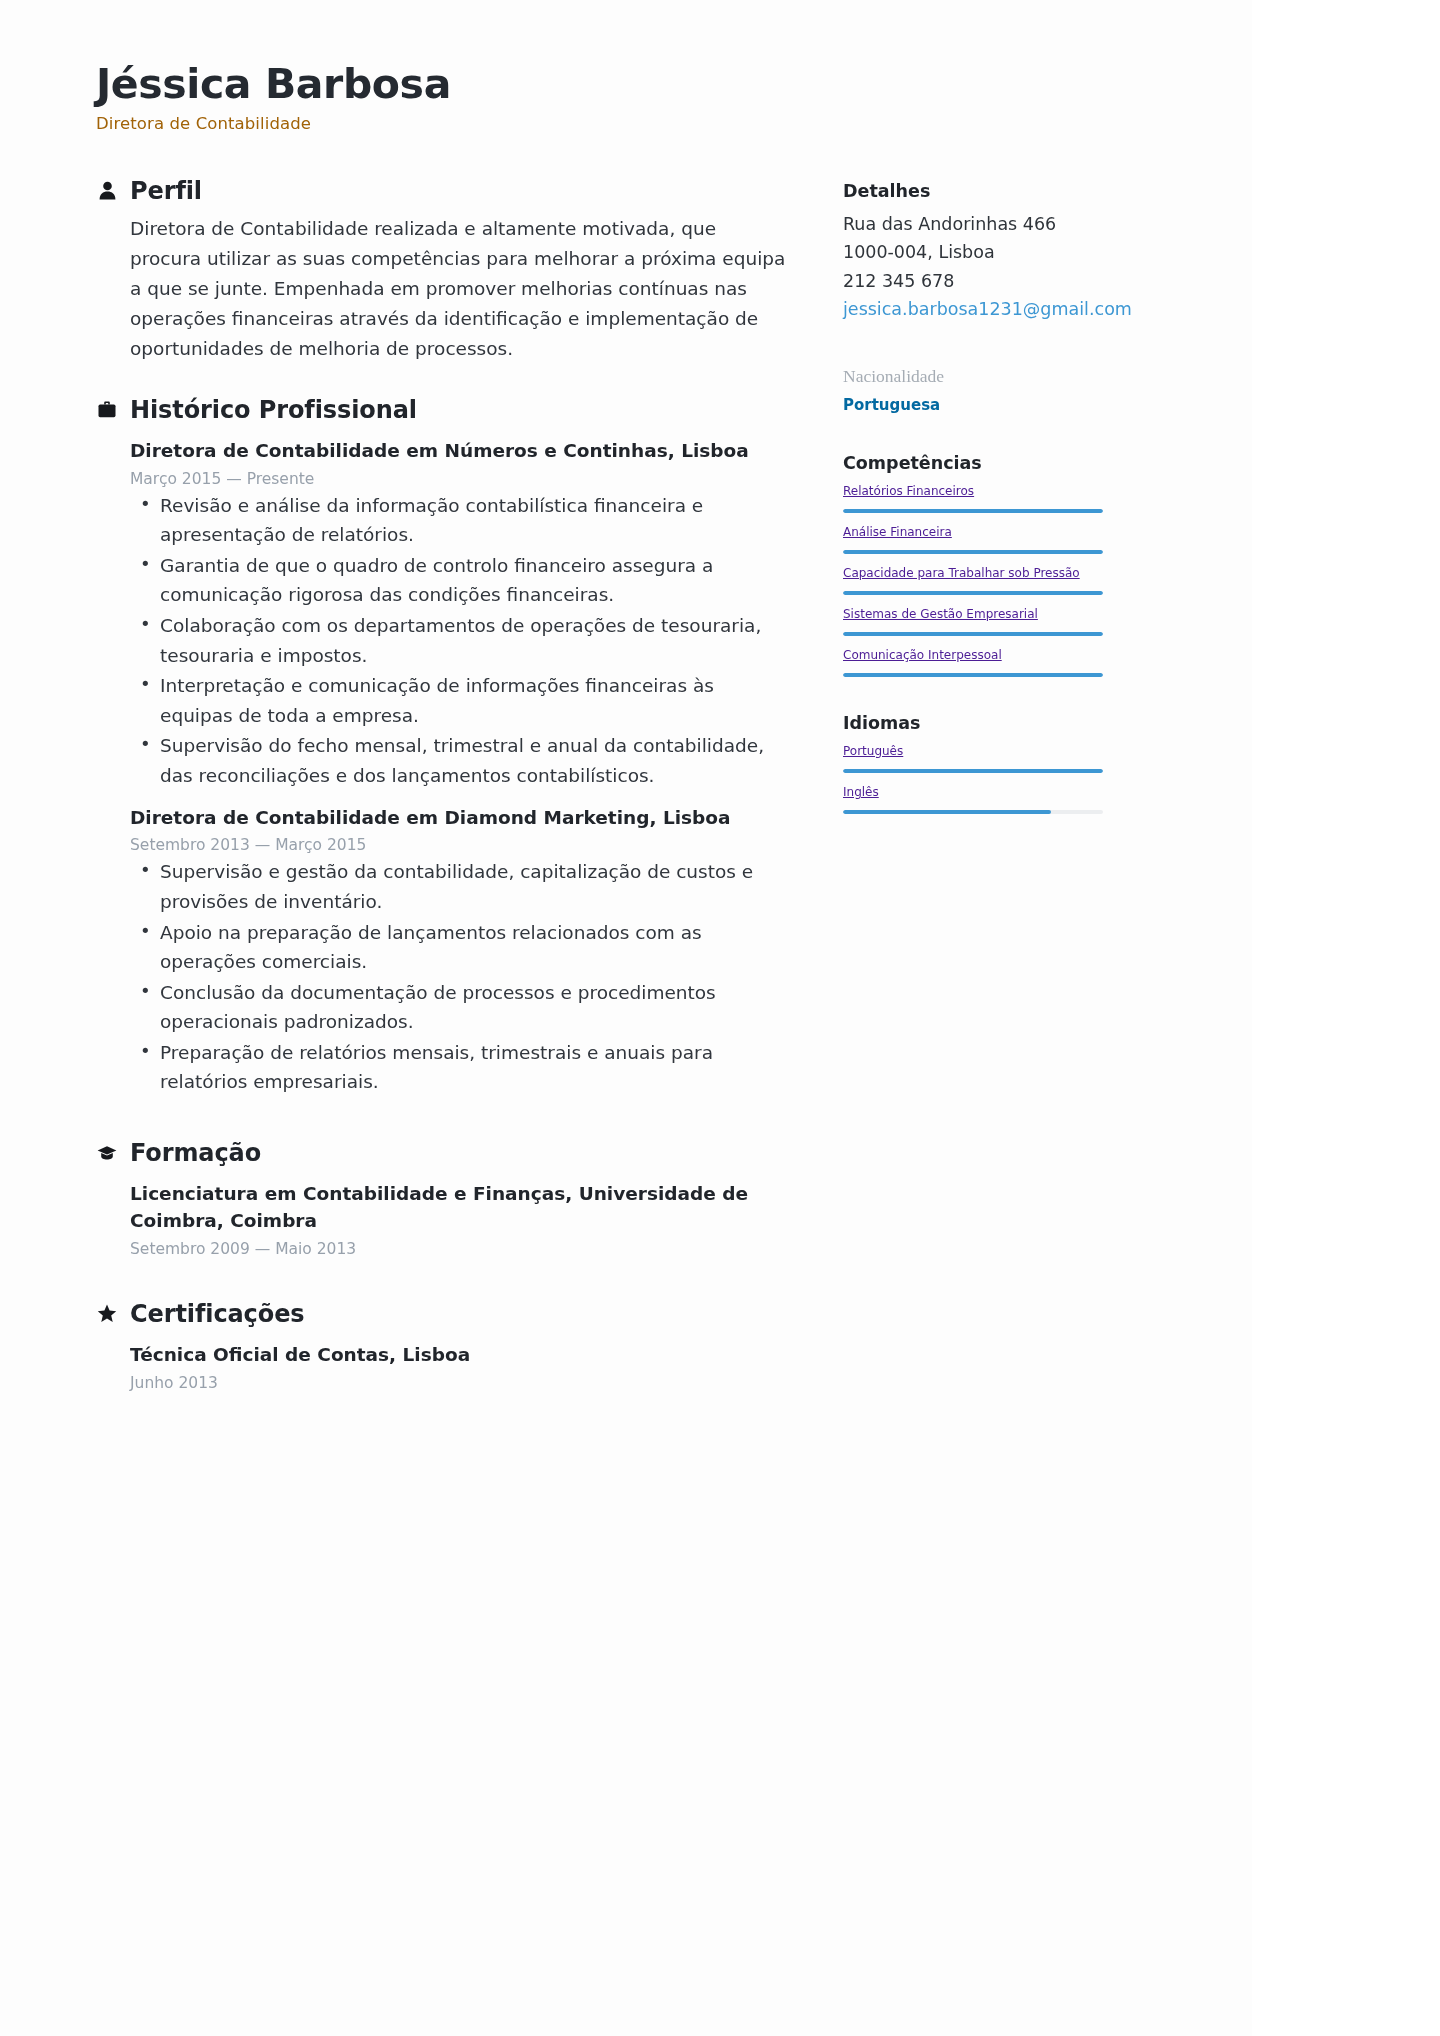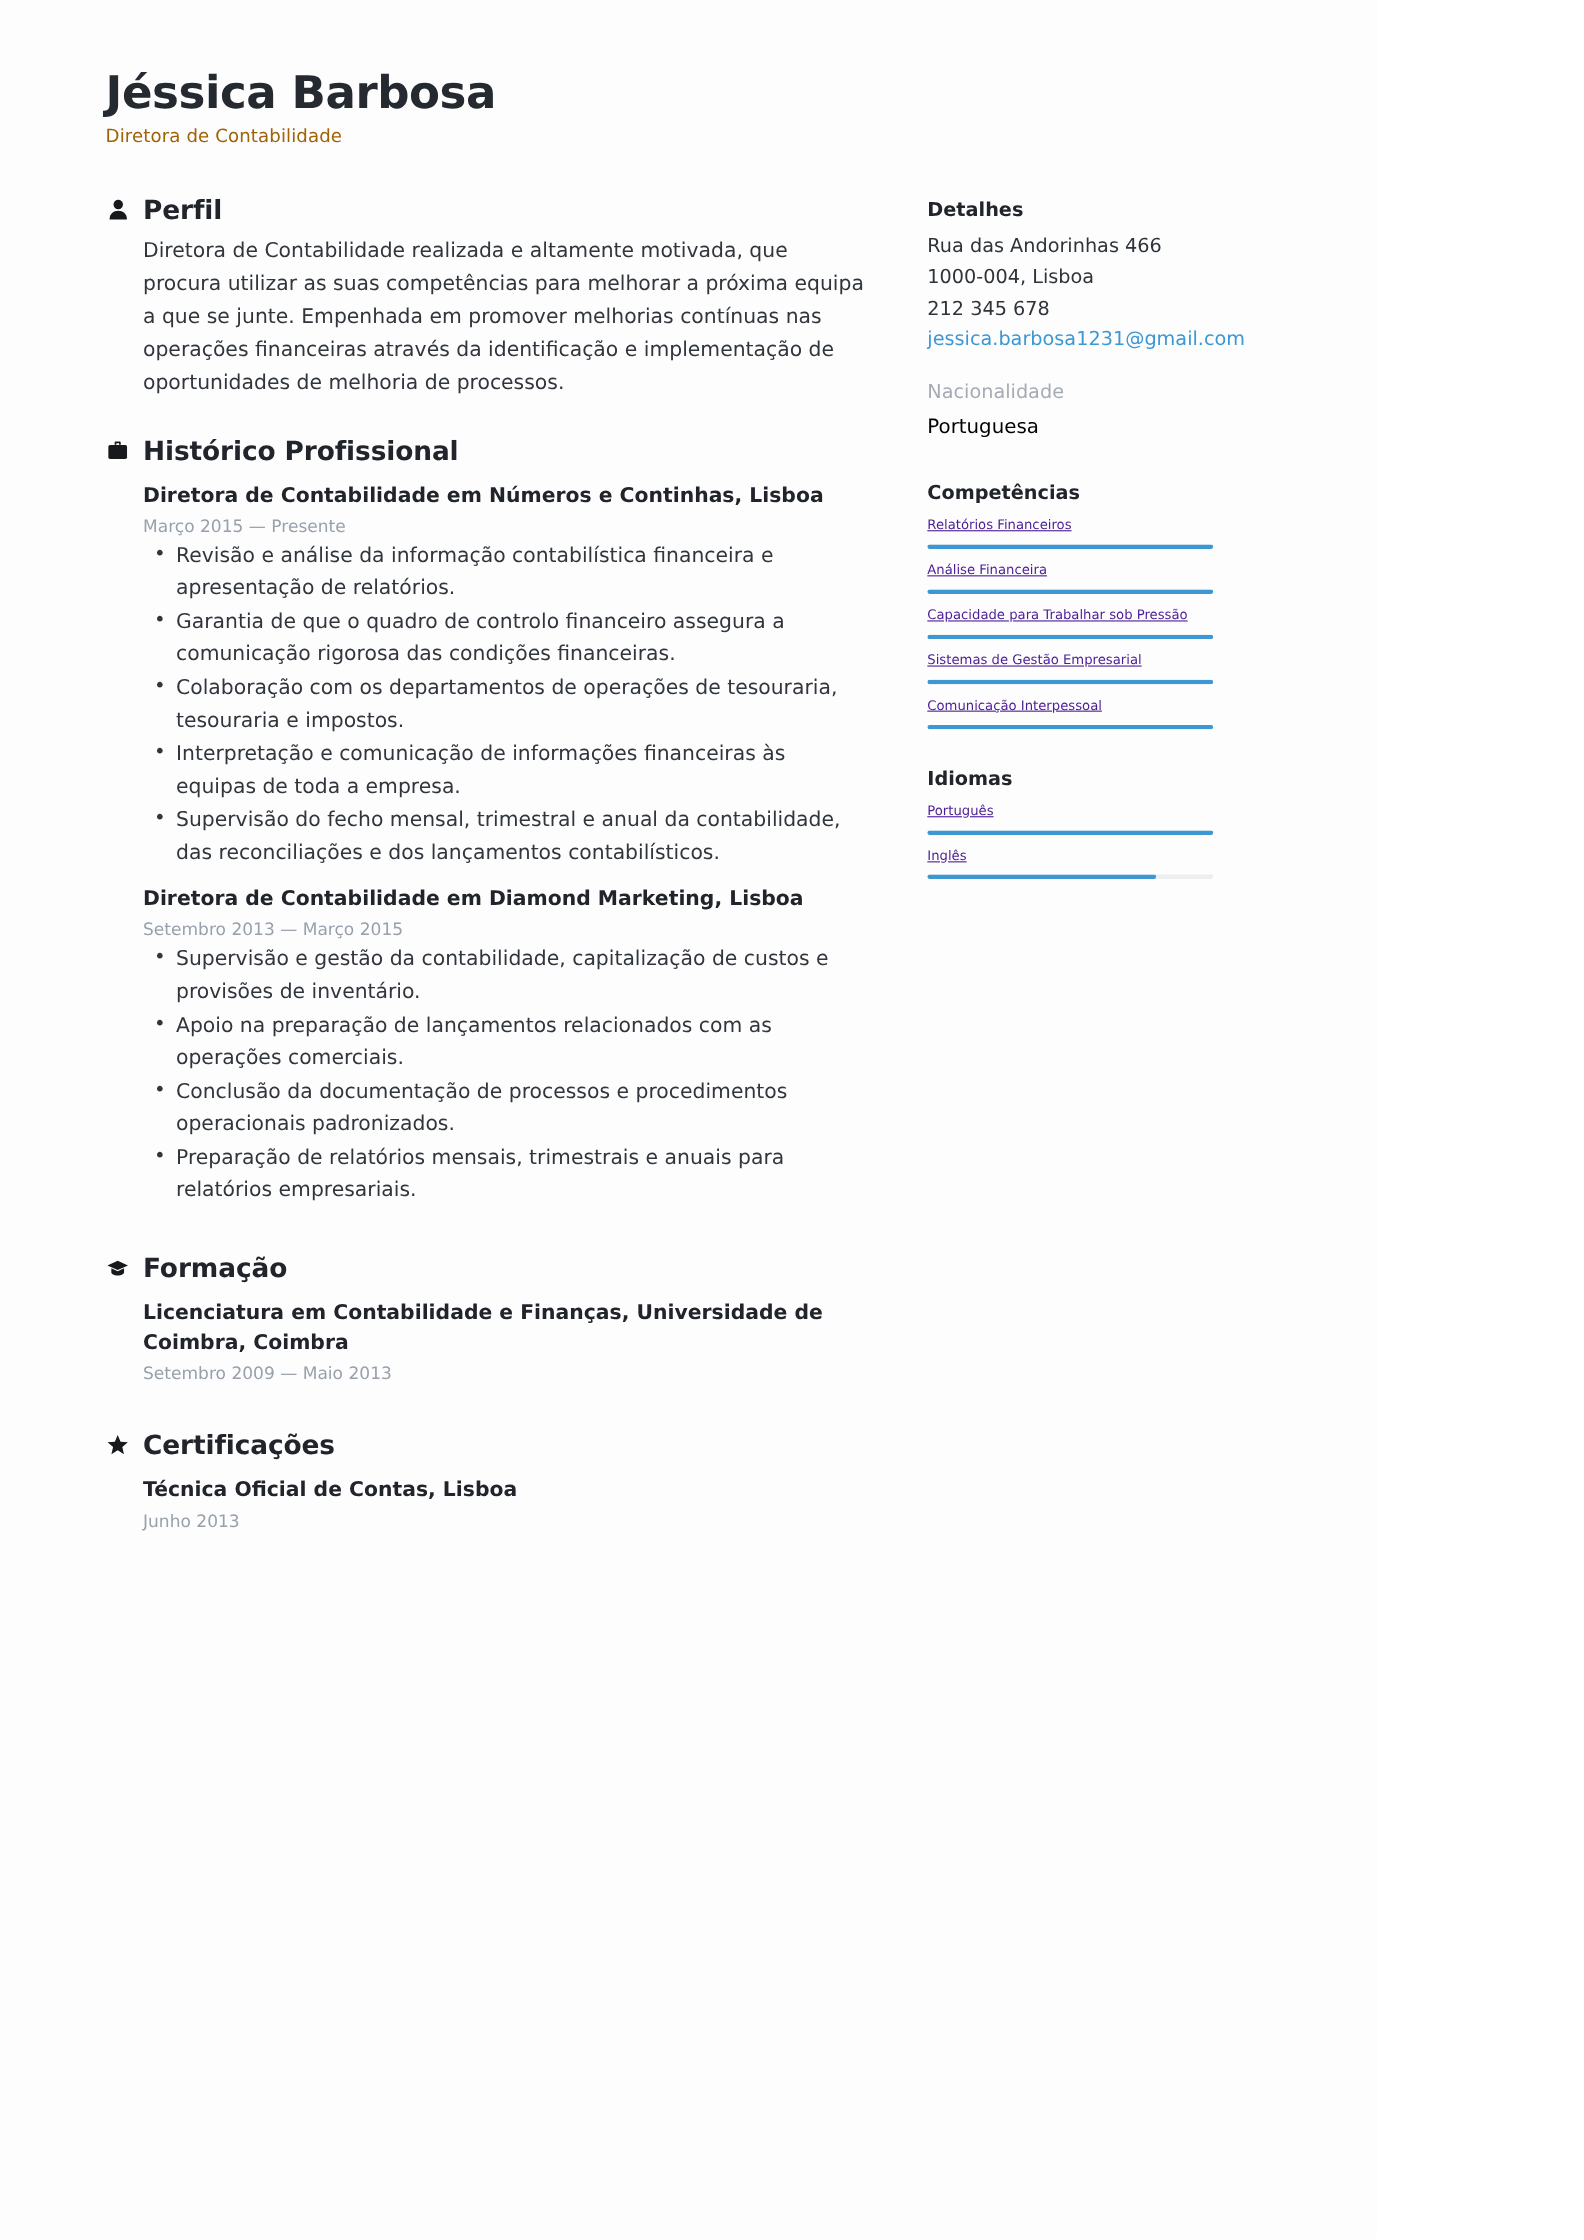--- a/index.html
+++ b/index.html
@@ -154,27 +154,29 @@
     font-size: 17.5px;
     color: #3d97d3;
     line-height: 1.62;
     text-decoration: none;
     word-break: break-word;
   }
   .side-label-muted {
     font-size: 17.5px;
     color: #a5acb4;
     line-height: 1.62;
-    margin-top: 20px;
+    margin-top: 39px;
+    font-family: Liberation Serif, serif;
   }
   .side-value {
-    font-size: 18px;
-    color: #000000;
+    font-size: 15px;
+    color: #0369a1;
     line-height: 1.62;
     margin-top: 2px;
+    font-weight: bold;
   }
 
   .skill-group { margin-top: 36px; }
   .skill-item { margin-bottom: 10px; }
   .skill-name {
     font-size: 12px;
     color: #4c1d95;
     line-height: 1.58;
     margin-bottom: 8px;
     text-decoration: underline;

